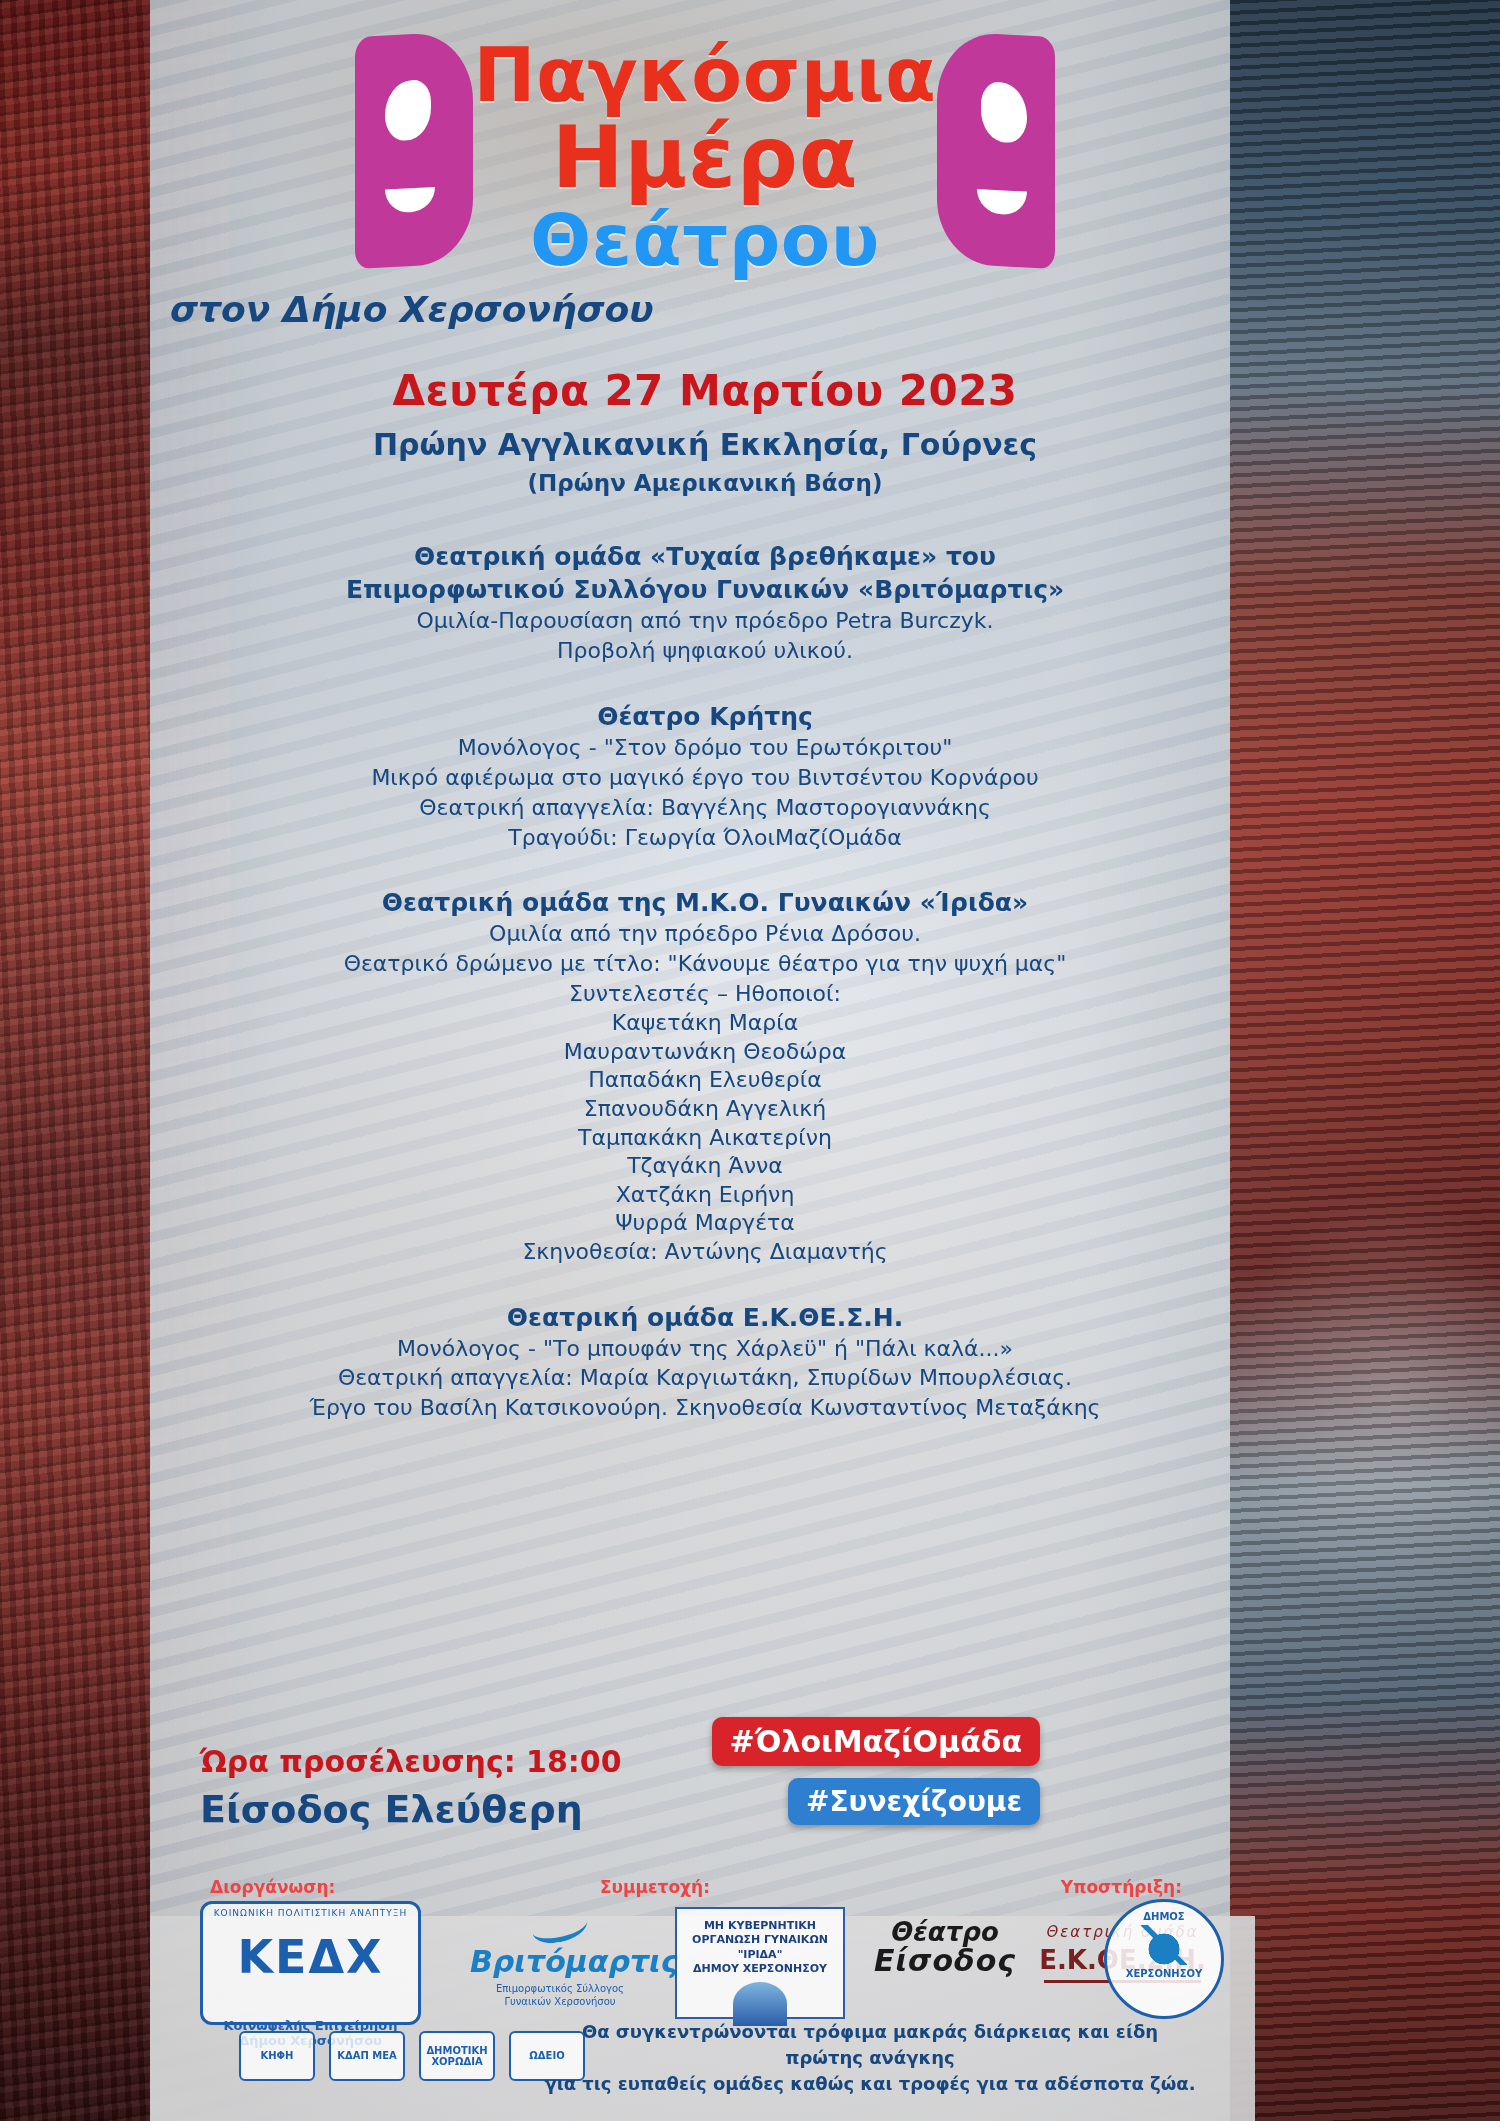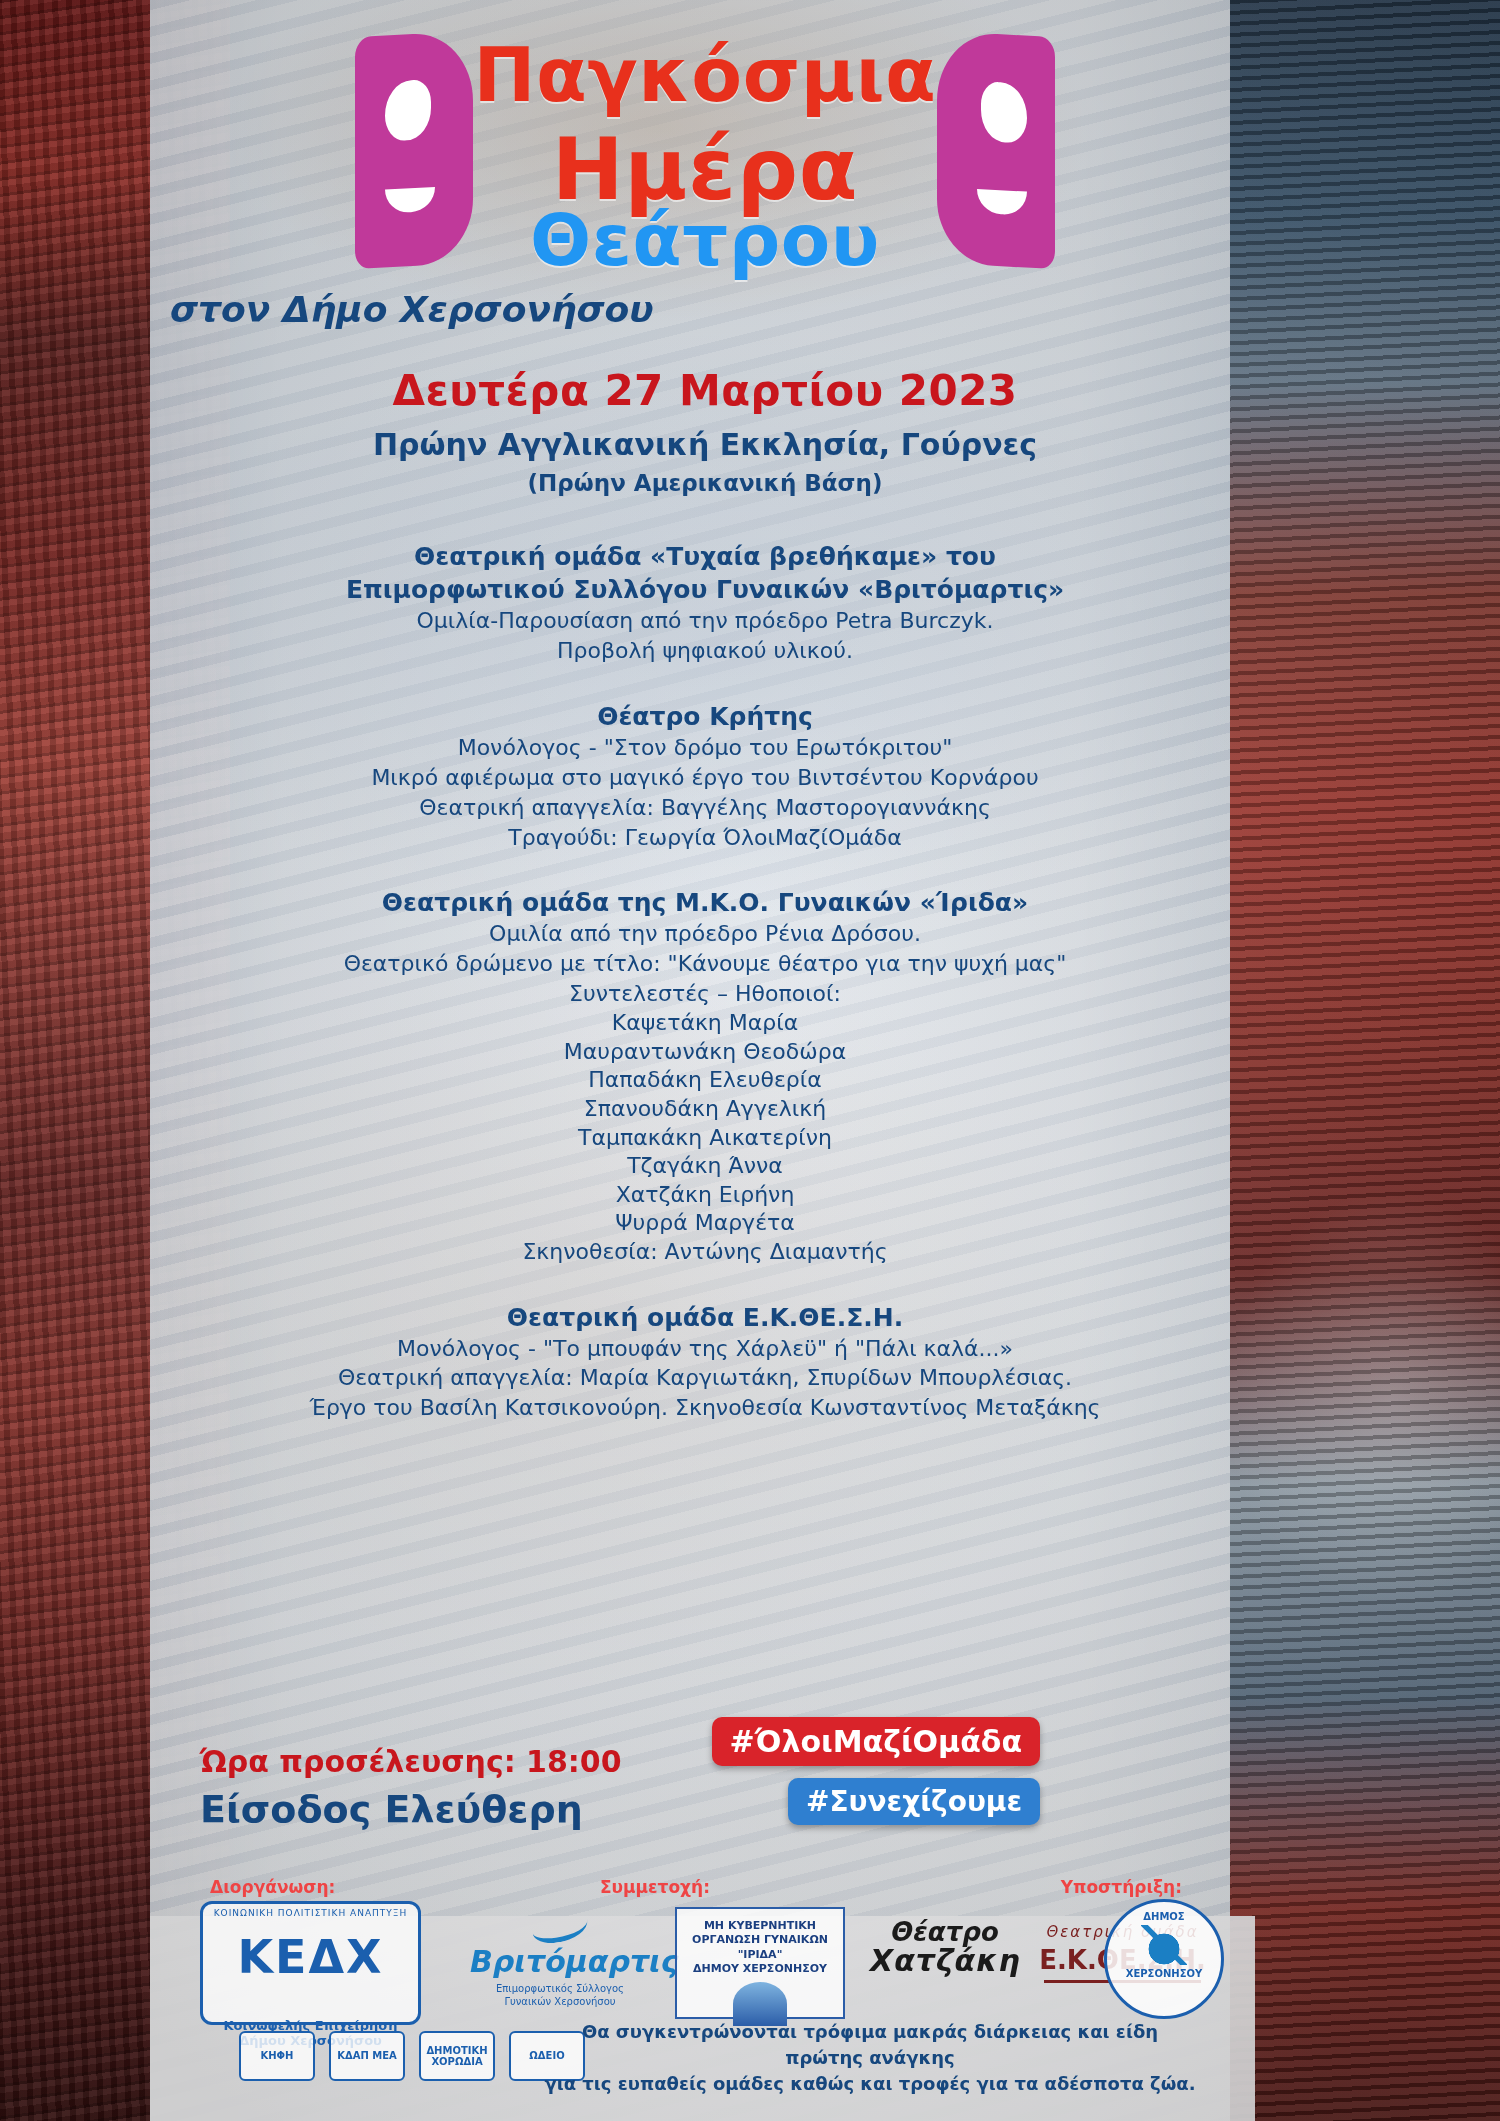--- a/index.html
+++ b/index.html
@@ -156,21 +156,21 @@
     letter-spacing: 0.5px;
     line-height: 1;
   }
   .word-1 {
     top: 10px;
     font-size: 74px;
     color: #e8301c;
     text-shadow: 0 2px 0 rgba(255,255,255,0.55);
   }
   .word-2 {
-    top: 98px;
+    top: 86px;
     font-size: 86px;
     color: #e8301c;
     text-shadow: 0 2px 0 rgba(255,255,255,0.55);
   }
   .word-3 {
     top: 176px;
     font-size: 72px;
     color: #2196f3;
     text-shadow: 0 2px 0 rgba(255,255,255,0.55);
   }
@@ -555,21 +555,21 @@
       <div class="irida">
         <div class="irida-t" style="white-space: pre-line;">ΜΗ ΚΥΒΕΡΝΗΤΙΚΗ
 ΟΡΓΑΝΩΣΗ ΓΥΝΑΙΚΩΝ
 "ΙΡΙΔΑ"
 ΔΗΜΟΥ ΧΕΡΣΟΝΗΣΟΥ</div>
         <div class="irida-img"></div>
       </div>
 
       <div class="theatro-kritis">
         <div class="tk-1">Θέατρο</div>
-        <div class="tk-2">Χατζάκη</div>
+        <div class="tk-2">Είσοδος</div>
       </div>
 
       <div class="ekthesi">
         <div class="ek-1">Θεατρική ομάδα</div>
         <div class="ek-2">Ε.Κ.ΘΕ.Σ.Η.</div>
         <div class="ek-3"></div>
       </div>
 
       <div class="dimos">
         <div class="dimos-top">ΔΗΜΟΣ</div>

